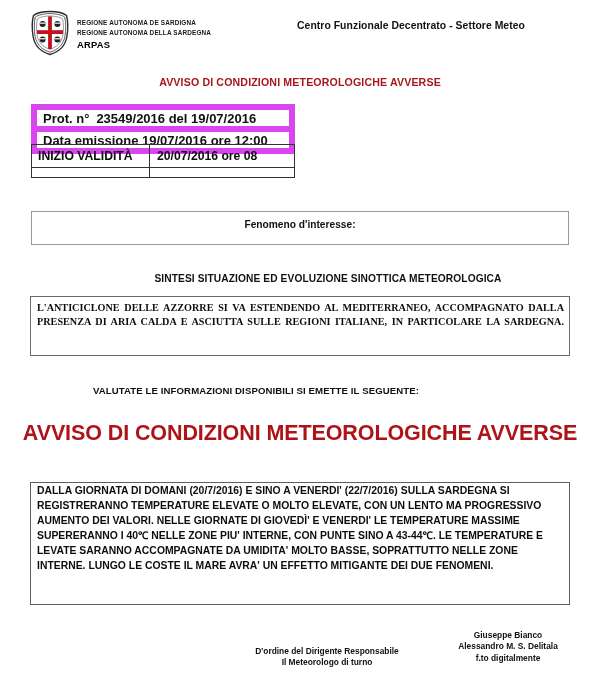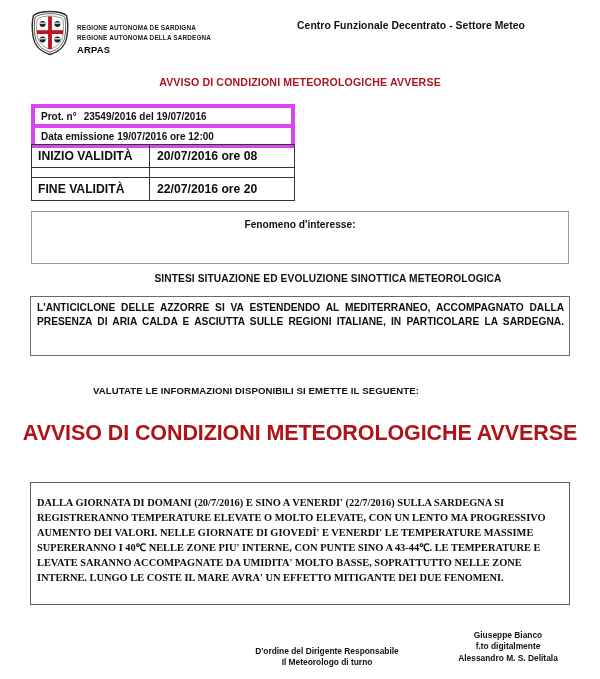--- a/index.html
+++ b/index.html
@@ -19,21 +19,21 @@
   
   .header {
     position: absolute;
     left: 0; top: 0;
     width: 600px; height: 62px;
   }
   .logo-block {
     position: absolute;
     left: 30px; top: 10px;
     display: flex;
-    align-items: flex-end;
+    align-items: center;
   }
   .crest {
     width: 40px; height: 46px;
     flex: 0 0 auto;
     margin-right: 7px;
   }
   .region-lines {
     padding-top: 3px;
   }
   .region-line {
@@ -75,24 +75,24 @@
   }
 
   
   .proto-table {
     position: absolute;
     left: 31px; top: 104px;
     width: 264px;
     border-collapse: collapse;
   }
   .proto-table td {
-    border: 4px solid #d946ef;
+    border: 6px solid #d946ef;
     height: 16px;
     padding: 0 0 0 6px;
-    font-size: 10px;
+    font-size: 13px;
     font-weight: bold;
     color: #111;
     vertical-align: middle;
     white-space: nowrap;
   }
   .proto-label-gap { display: inline-block; width: 7px; }
 
   
   .valid-table {
     position: absolute;
@@ -113,21 +113,21 @@
     padding-left: 6px;
   }
   .valid-table .vt-value { padding-left: 7px; }
   .valid-table tr.main td { height: 20px; }
   .valid-table tr.spacer td { height: 9px; padding: 0; }
 
   
   .fenomeno-box {
     position: absolute;
     left: 31px; top: 211px;
-    width: 538px; height: 53px;
+    width: 538px; height: 34px;
     border: 1.4px solid #9a9a9a;
     box-sizing: border-box;
     text-align: center;
     padding-top: 6px;
   }
   .fenomeno-label {
     font-size: 10.2px;
     font-weight: bold;
     color: #111;
     line-height: 13px;
@@ -161,20 +161,21 @@
     box-sizing: border-box;
     padding: 4px 5px 0 6px;
   }
   .sintesi-text {
     font-size: 10.2px;
     font-weight: bold;
     color: #0d0d0d;
     line-height: 14.2px;
     text-align: justify;
     text-justify: inter-word;
+    font-family: Liberation Serif, serif;
   }
   .sintesi-text::after {
     content: "";
     display: inline-block;
     width: 100%;
   }
 
   
   .valutate-line {
     position: absolute;
@@ -200,22 +201,21 @@
     white-space: nowrap;
   }
 
   
   .body-box {
     position: absolute;
     left: 30px; top: 482px;
     width: 540px; height: 123px;
     border: 1px solid #5e5e5e;
     box-sizing: border-box;
-    padding: 12px 6px 0 6px;
-    font-family: Liberation Serif, serif;
+    padding: 0 6px 0 6px;
   }
   .body-text {
     font-size: 10.4px;
     font-weight: bold;
     color: #0d0d0d;
     line-height: 15.1px;
     text-align: left;
   }
 
   
@@ -299,24 +299,20 @@
 <table class="valid-table">
   <tbody>
       <tr class="main">
     <td class="vt-label">INIZIO VALIDITÀ</td>
     <td class="vt-value">20/07/2016 ore 08</td>
   </tr>
   <tr class="spacer">
     <td></td>
     <td></td>
   </tr>
-  <tr class="main">
-    <td class="vt-label">FINE VALIDITÀ</td>
-    <td class="vt-value">22/07/2016 ore 20</td>
-  </tr>
 </tbody>
   </table>
 
 <div class="fenomeno-box">
   <div class="fenomeno-label">Fenomeno d'interesse:</div>
 </div>
 
 <div class="sintesi-heading">SINTESI SITUAZIONE ED EVOLUZIONE SINOTTICA METEOROLOGICA</div>
 
 <div class="sintesi-box">
@@ -329,15 +325,15 @@
 <div class="body-box">
   <div class="body-text">DALLA GIORNATA DI DOMANI (20/7/2016) E SINO A VENERDI' (22/7/2016) SULLA SARDEGNA SI REGISTRERANNO TEMPERATURE ELEVATE O MOLTO ELEVATE, CON UN LENTO MA PROGRESSIVO AUMENTO DEI VALORI. NELLE GIORNATE DI GIOVEDÌ' E VENERDI' LE TEMPERATURE MASSIME SUPERERANNO I 40℃ NELLE ZONE PIU' INTERNE, CON PUNTE SINO A 43-44℃. LE TEMPERATURE E LEVATE SARANNO ACCOMPAGNATE DA UMIDITA' MOLTO BASSE, SOPRATTUTTO NELLE ZONE INTERNE. LUNGO LE COSTE IL MARE AVRA' UN EFFETTO MITIGANTE DEI DUE FENOMENI.</div>
 </div>
 
 <div class="sig-left">
   <div>D'ordine del Dirigente Responsabile</div>
   <div>Il Meteorologo di turno</div>
 </div>
 <div class="sig-right">
   <div>Giuseppe Bianco</div>
+  <div>Alessandro M. S. Delitala</div>
   <div>f.to digitalmente</div>
-  <div>Alessandro M. S. Delitala</div>
 </div>
 
 </body></html>

